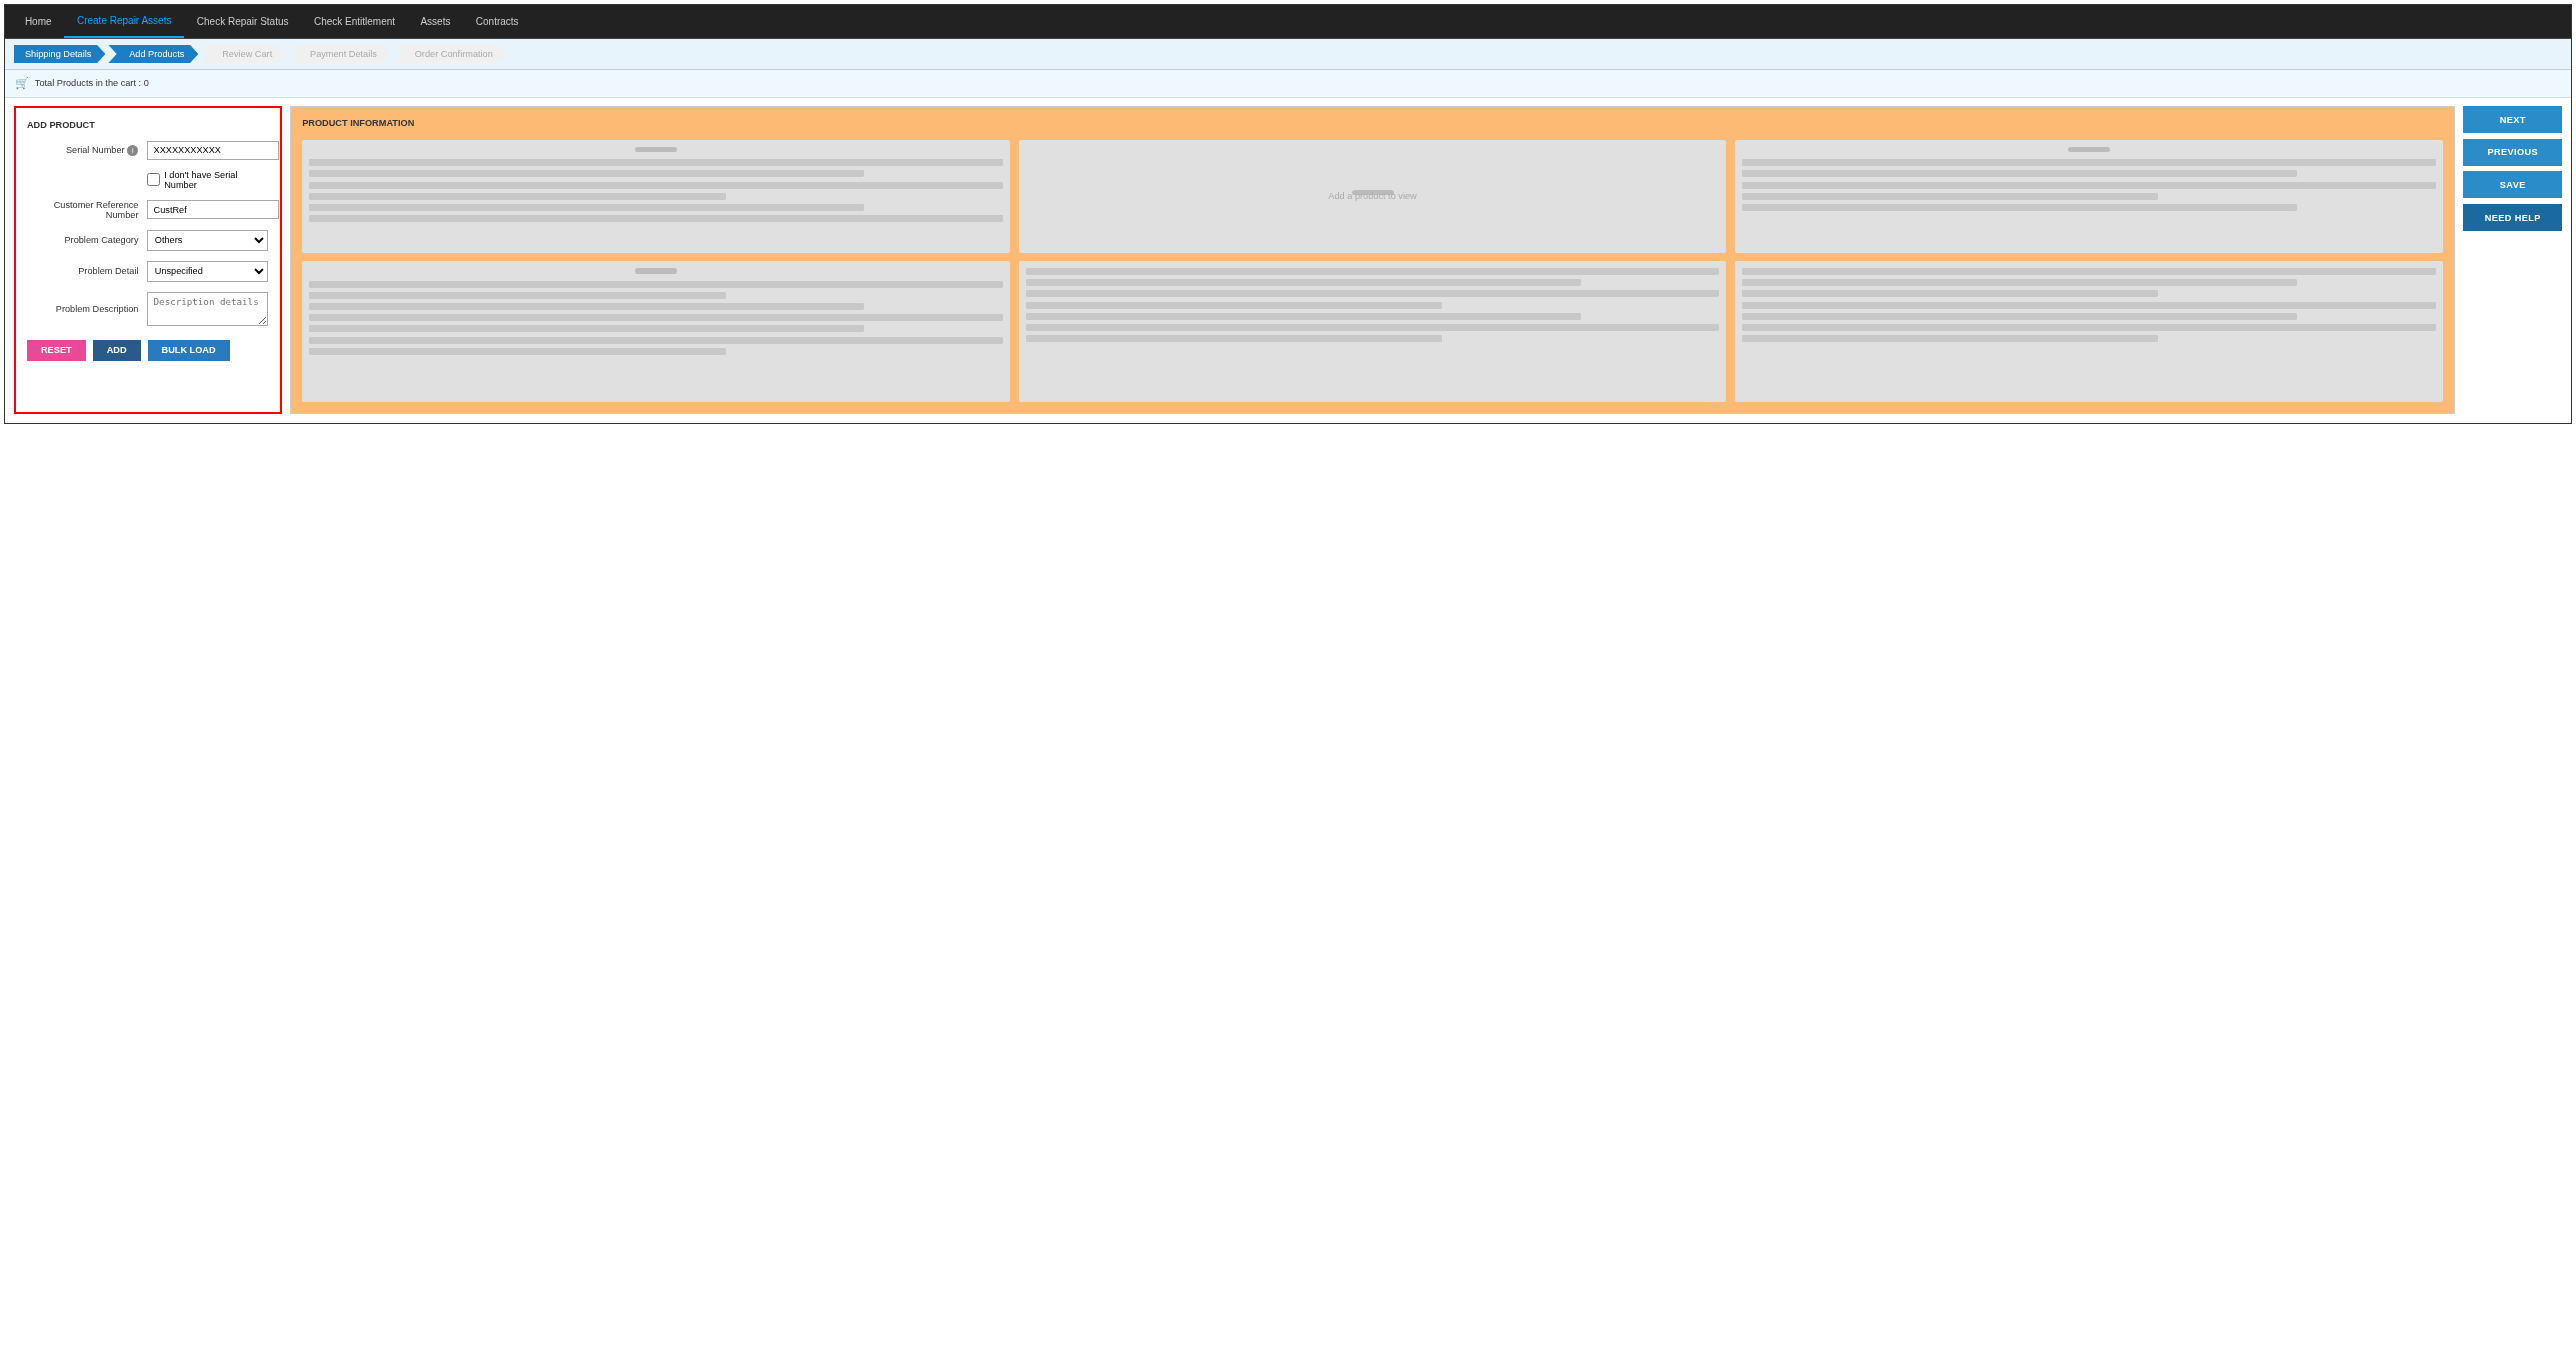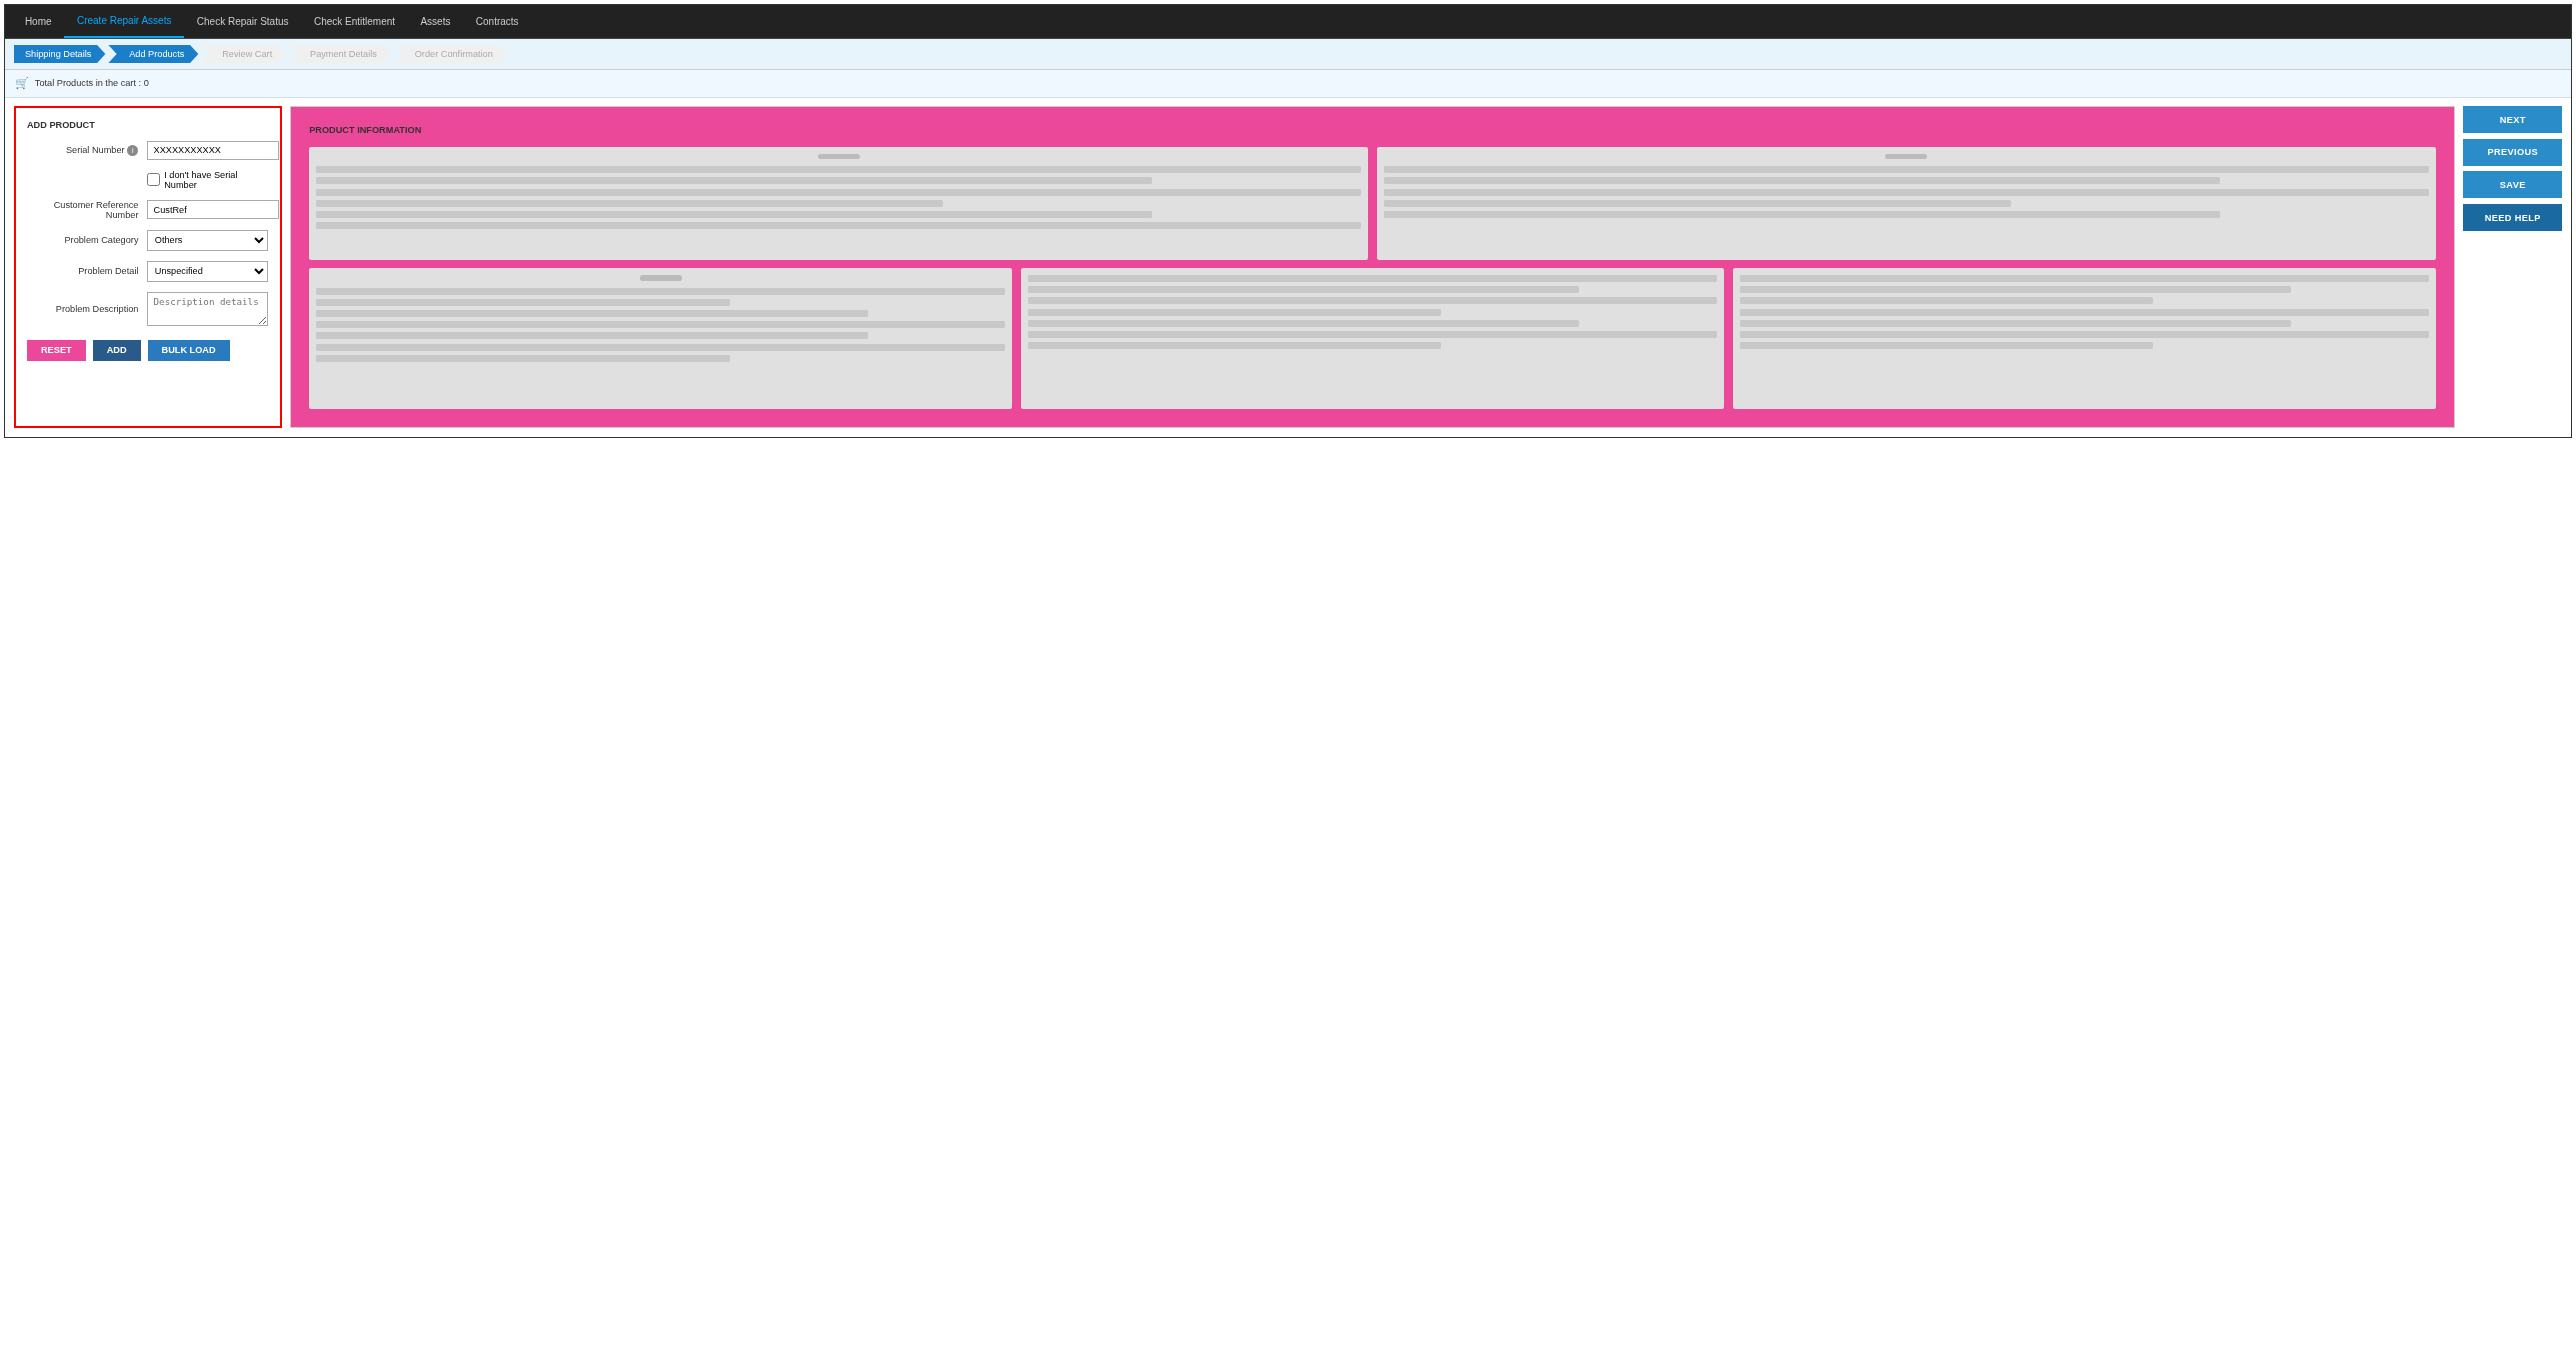--- a/index.html
+++ b/index.html
@@ -170,22 +170,22 @@
     }
     .btn-bulk {
       background: #2a7ac0;
       color: #fff;
     }
 
     
     .product-info-panel {
       flex: 1;
       border: 0.7px solid #ccc;
-      padding: 18px;
-      background: #ec4899;
+      padding: 11px;
+      background: #fdba74;
     }
     .product-info-panel h3 {
       font-size: 9.2px;
       font-weight: bold;
       margin-bottom: 11.3px;
       color: #333;
       text-transform: uppercase;
     }
     .product-grid {
       display: flex;
@@ -369,20 +369,24 @@
             <div class="card-handle"></div>
             <div class="card-lines">
               <div class="card-line full"></div>
               <div class="card-line medium"></div>
               <div class="card-line full"></div>
               <div class="card-line short"></div>
               <div class="card-line medium"></div>
               <div class="card-line full"></div>
             </div>
           </div>
+          <div class="product-card has-placeholder">
+            <div class="card-handle"></div>
+            <span class="card-placeholder-text">Add a product to view</span>
+          </div>
           <div class="product-card">
             <div class="card-handle"></div>
             <div class="card-lines">
               <div class="card-line full"></div>
               <div class="card-line medium"></div>
               <div class="card-line full"></div>
               <div class="card-line short"></div>
               <div class="card-line medium"></div>
             </div>
           </div>

